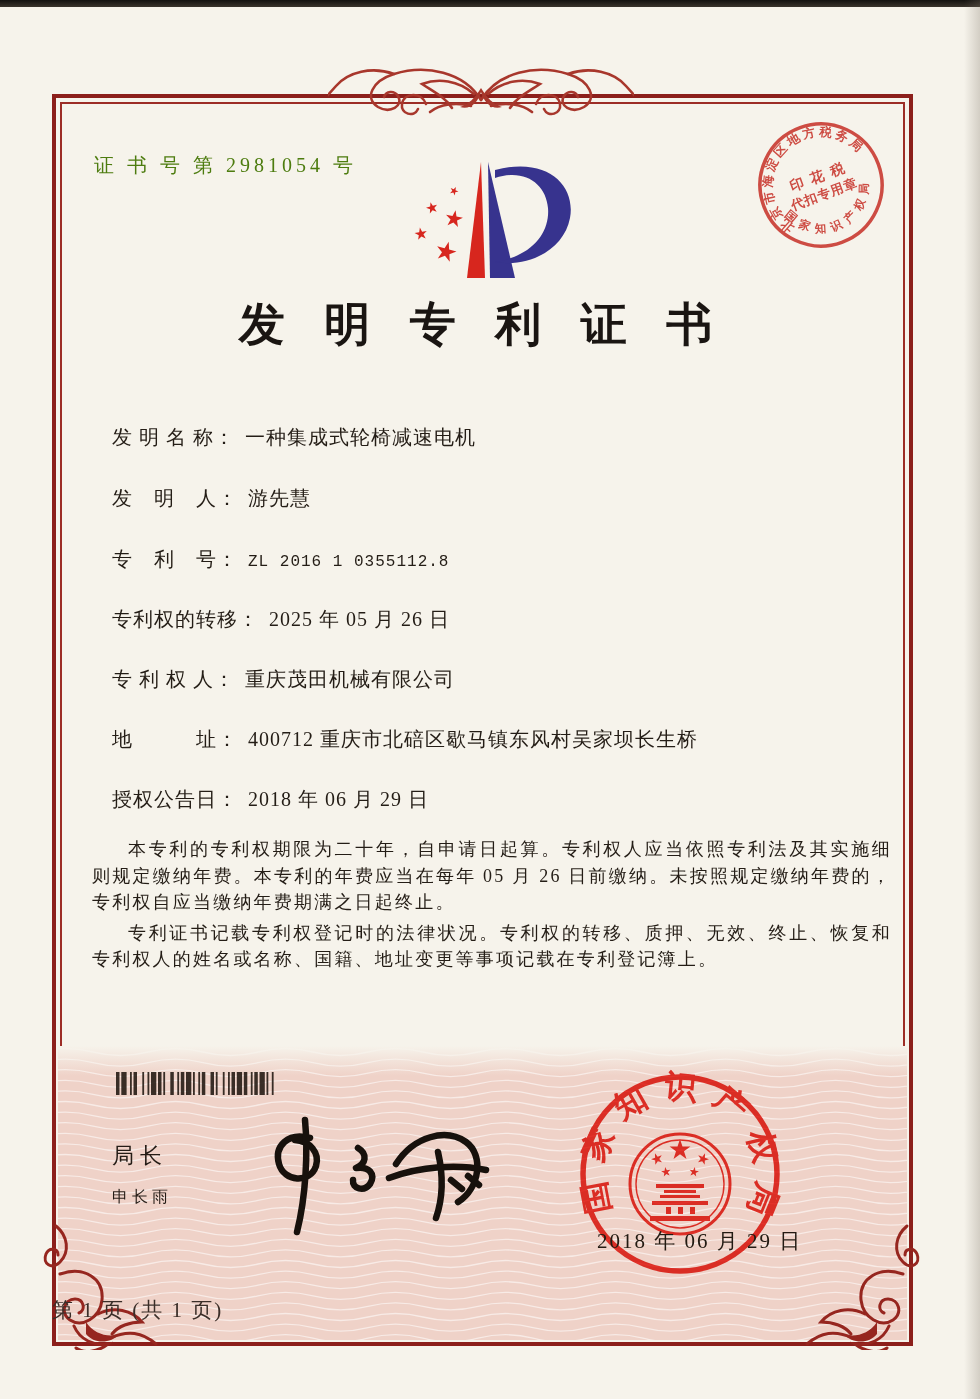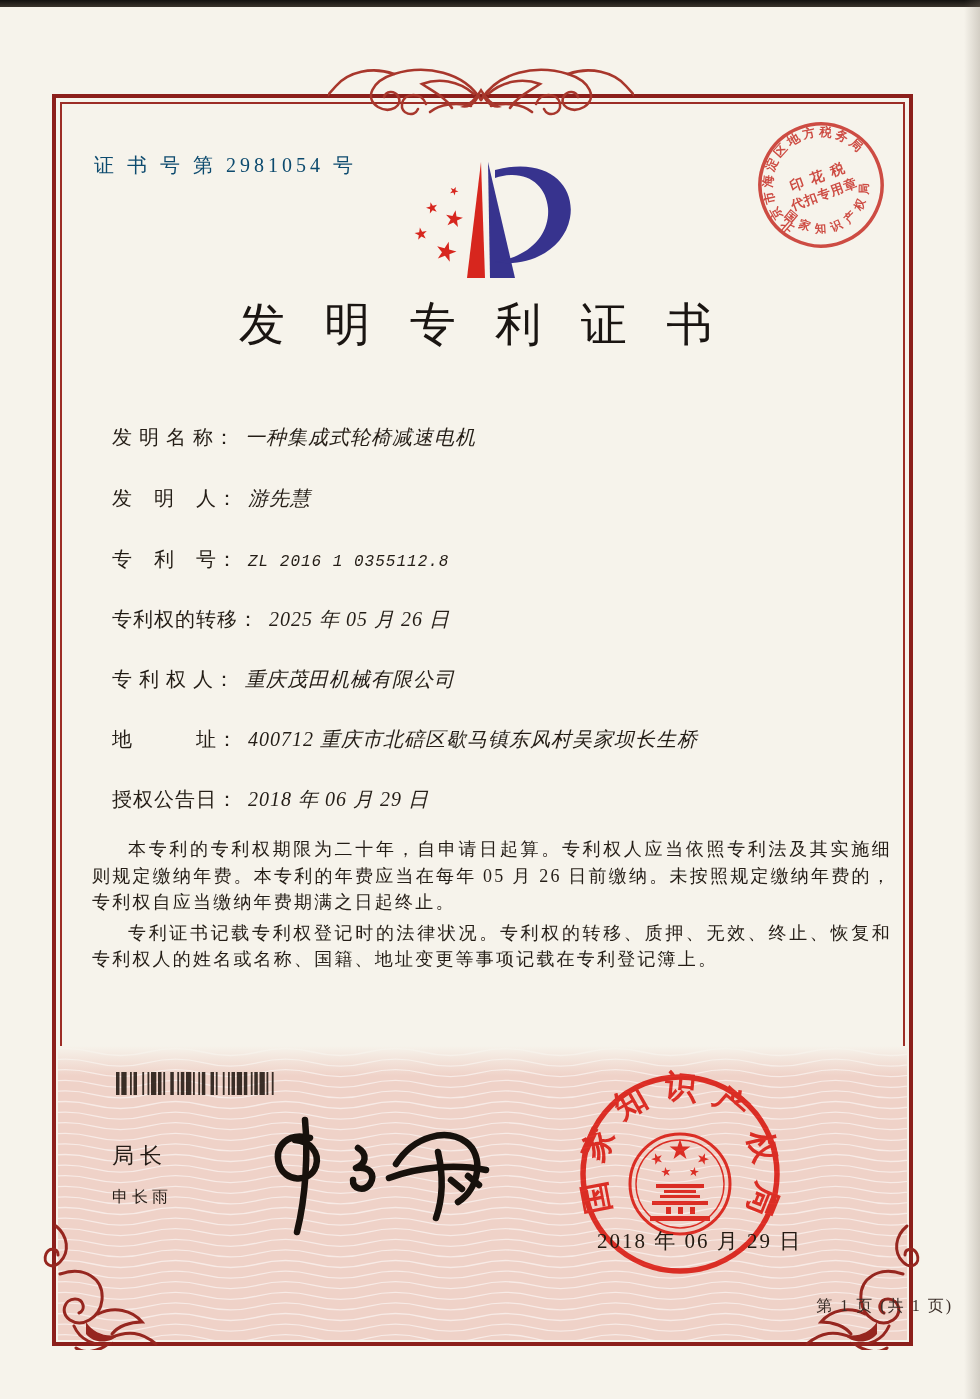--- a/index.html
+++ b/index.html
@@ -19,33 +19,33 @@
           border:2px solid #9c2d26; }
 
   
   .guilloche-zone { position:absolute; left:58px; top:1046px; width:849px; height:294px;
           background:#efd2c8; }
   .guilloche-zone .fade { position:absolute; left:0; top:0; width:100%; height:30px;
           background:linear-gradient(#f6f3eb, rgba(246,243,235,0)); }
   .guilloche-zone svg { position:absolute; left:0; top:0; }
 
   .cert-no { position:absolute; left:94px; top:152px; font-size:20px; letter-spacing:4px;
-          color:#0c4a6e; }
+          color:#4d7c0f; }
 
   .logo { position:absolute; left:398px; top:150px; }
 
   .tax-stamp { position:absolute; left:751px; top:115px; opacity:.88; }
 
   .doc-title { position:absolute; left:52px; top:294px; width:861px; text-align:center;
-          font-size:46px; font-weight:400; color:#1a1512; letter-spacing:14px; }
+          font-size:46px; font-weight:700; color:#1a1512; letter-spacing:14px; }
 
   .fields { position:absolute; left:112px; top:424px; width:790px; }
   .field-row { position:absolute; left:0; font-size:20px; color:#241d16; white-space:nowrap; }
   .field-row .lbl { letter-spacing:1px;font-family:Liberation Serif, serif; }
-  .field-row .val { margin-left:10px; letter-spacing:1px;font-style:italic; }
+  .field-row .val { margin-left:10px; letter-spacing:1px; }
   .val-mono { font-family:"Liberation Mono","DejaVu Sans Mono",monospace; font-size:16px; }
   .cell2 { position:absolute; left:369px; top:0; }
 
   .paragraphs { position:absolute; left:92px; top:836px; width:800px;
           font-size:18px; line-height:26.5px; letter-spacing:2.2px; color:#241d16;
           text-align:justify; }
   .paragraphs p { text-indent:2em; margin-bottom:4px; }
 
   .barcode { position:absolute; left:114px; top:1072px; }
 
@@ -53,22 +53,22 @@
           letter-spacing:6px; color:#241c16; }
   .signer-name { position:absolute; left:112px; top:1187px; font-size:16px;
           letter-spacing:4px; color:#241c16; }
   .autograph { position:absolute; left:246px; top:1116px; }
 
   .official-seal { position:absolute; left:570px; top:1064px; opacity:.92;
           mix-blend-mode:multiply; }
   .seal-date { position:absolute; left:597px; top:1227px; font-size:21px;
           letter-spacing:2px; color:#221a12; z-index:5; }
 
-  .footer { position:absolute; left:52px; top:1296px; width:861px; text-align:right;
-          font-size:16px; letter-spacing:2px; color:#3a2e28;margin-left:40px; }
+  .footer { position:absolute; left:52px; top:1296px; width:861px; text-align:left;
+          font-size:21px; letter-spacing:2px; color:#3a2e28; }
 
   .ornament-top { position:absolute; left:328px; top:58px; }
   .flourish-bl { position:absolute; left:40px; top:1222px; }
   .flourish-br { position:absolute; left:805px; top:1222px; transform:scaleX(-1); }
 
   svg text { font-family:"Liberation Serif","DejaVu Serif",serif; }
 </style>
 </head>
 <body>
 

